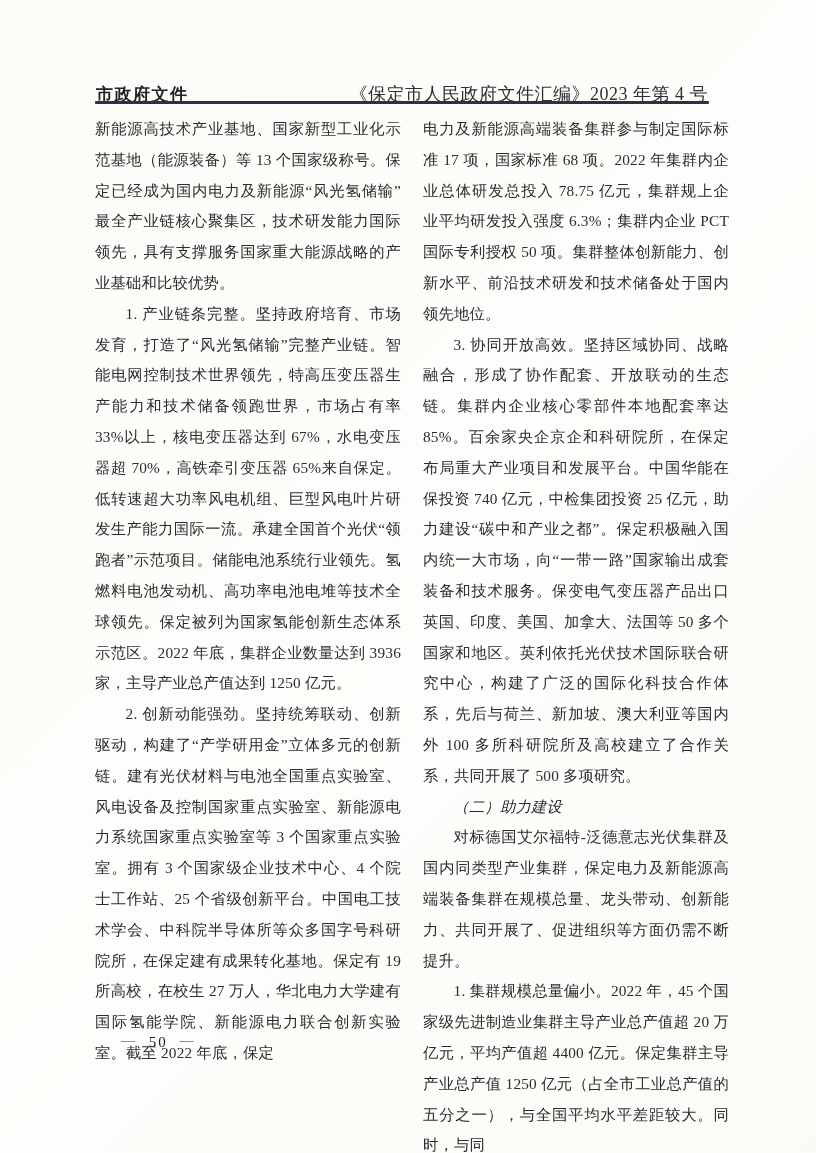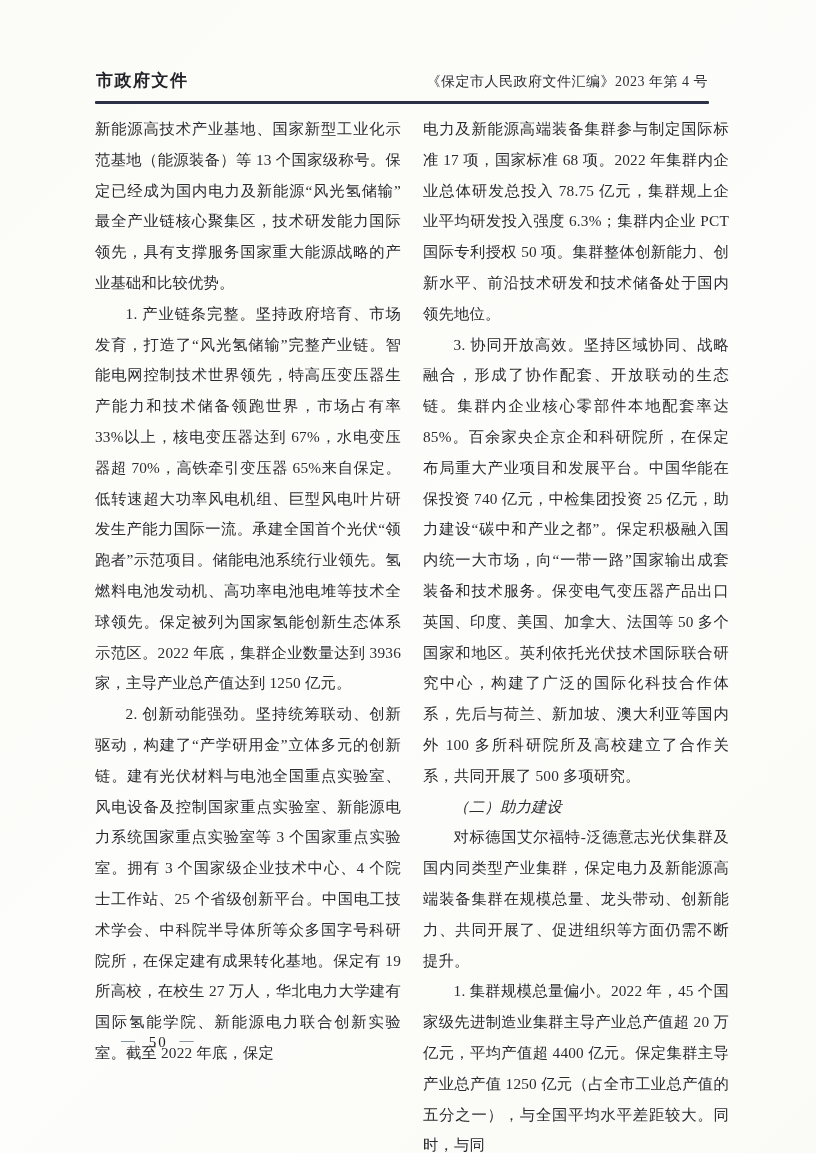--- a/index.html
+++ b/index.html
@@ -10,36 +10,36 @@
     height: 1153px;
     margin: 0 auto;
     background: linear-gradient(135deg, #fbfbf7 0%, #fdfdfb 55%, #fafaf6 100%);
     font-family: "Liberation Serif", "DejaVu Serif", serif;
     color: #2b2b31;
     overflow: hidden;
   }
   .header {
     position: absolute;
     left: 96px;
-    top: 69px;
+    top: 82px;
     width: 612px;
     display: flex;
     justify-content: space-between;
     align-items: baseline;
     gap: 20px;
   }
   .header-left {
     font-family: "Liberation Sans", "DejaVu Sans", sans-serif;
     font-weight: 700;
     font-size: 17px;
     letter-spacing: 1.5px;
     color: #222228;
   }
   .header-right {
-    font-size: 14px;
+    font-size: 18px;
     letter-spacing: 0.5px;
     color: #2e2e36;
   }
   .header-rule {
     position: absolute;
     left: 95px;
     top: 101px;
     width: 614px;
     height: 3px;
     background: #2c3147;

